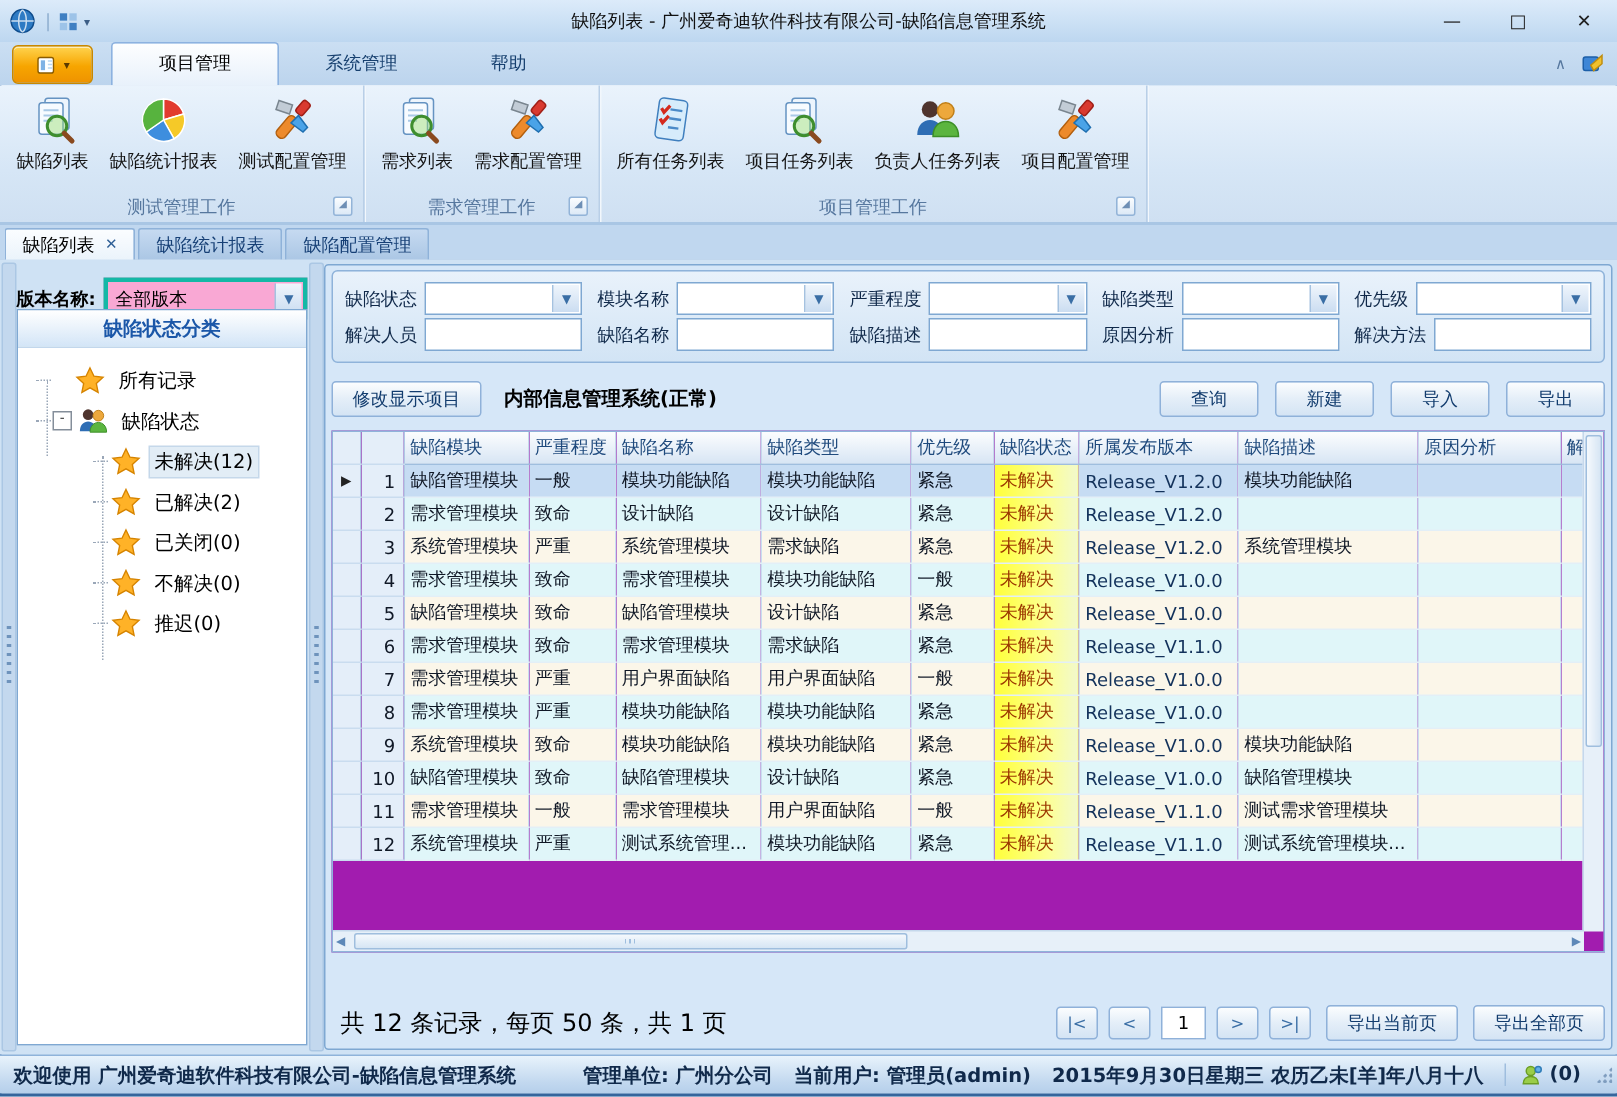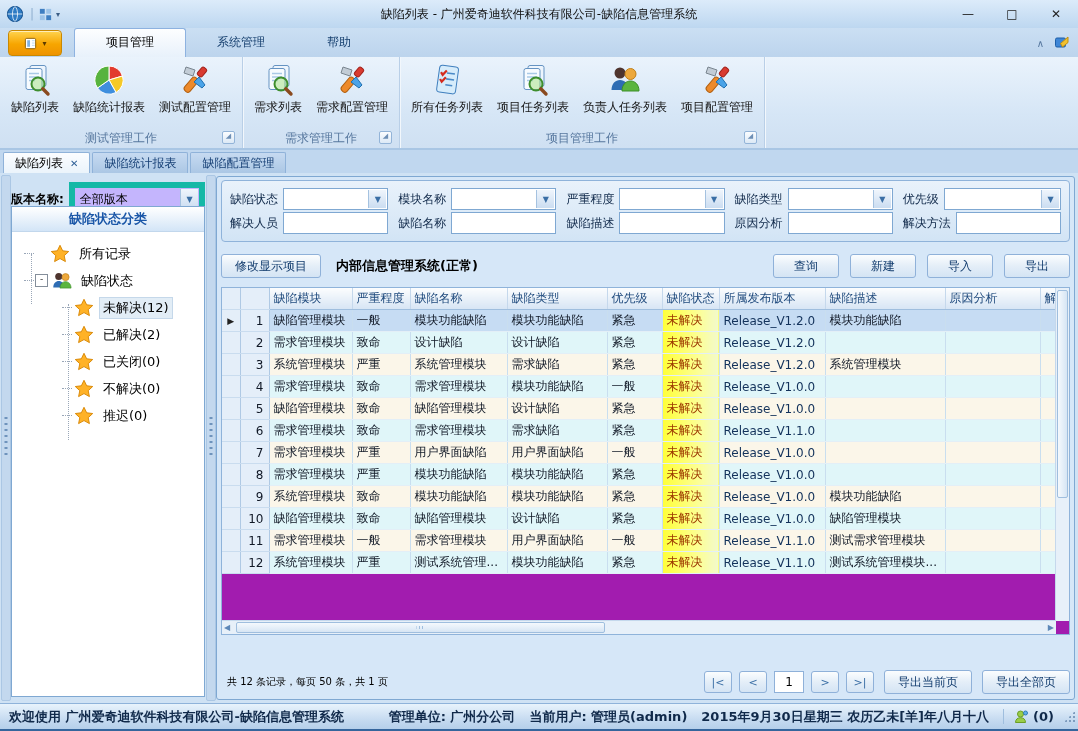--- a/index.html
+++ b/index.html
@@ -56,21 +56,21 @@
   
   .content{position:absolute;top:173px;left:0;right:0;bottom:28px;background:#CFE2F4;}
   .left-strip{position:absolute;left:1px;top:2px;bottom:2px;width:8px;background:#C3D8EE;
     border:1px solid #ABC7E4;border-radius:2px;}
   .grip-v{position:absolute;top:50%;left:50%;width:3px;height:42px;transform:translate(-50%,-50%);
     background-image:repeating-linear-gradient(#6E93BC 0 2px,transparent 2px 6px);}
   
   .sidebar{position:absolute;left:11px;top:0;width:194px;bottom:0;}
   .version-row{display:flex;align-items:center;height:26px;margin-top:13px;}
   .vlabel{font-weight:bold;margin-right:5px;white-space:nowrap;}
-  .dropdown{flex:1;height:22px;background:#c4b5fd;border:6px solid #14b8a6;position:relative;
+  .dropdown{flex:1;height:22px;background:#f9a8d4;border:3px solid #14b8a6;position:relative;
     display:flex;align-items:center;padding-left:5px;}
   .dd-btn{position:absolute;right:1px;top:1px;bottom:1px;width:17px;display:flex;align-items:center;justify-content:center;
     background:linear-gradient(#EFF5FC,#CBDDF1);border-left:1px solid #A5C2E0;color:#3A6EA5;font-size:8px;}
   .side-panel{position:absolute;left:0;right:0;top:33px;bottom:6px;background:#fff;border:1px solid #7FA8D2;}
   .panel-head{height:24px;display:flex;align-items:center;justify-content:center;
     background:linear-gradient(#FFFFFF,#D3E5F7);border-bottom:1px solid #C2D7EC;
     font-weight:bold;font-size:13px;color:#1B57A8;}
   .tree{position:relative;padding:8px 0 0 12px;}
   .tree .vline{position:absolute;border-left:1px dotted #9AA7B8;width:0;}
   .titem{display:flex;align-items:center;height:27px;font-size:13px;color:#000;position:relative;}
@@ -127,21 +127,21 @@
   .hscroll{position:absolute;left:0;right:13px;bottom:0;height:13px;background:#E7F0F9;border-top:1px solid #C5D8EC;}
   .hthumb{position:absolute;top:1px;bottom:1px;left:14px;width:44%;background:linear-gradient(#F5F9FD,#D6E5F4);
     border:1px solid #9FBEDE;border-radius:2px;}
   .hthumb:after{content:"";position:absolute;left:50%;top:3px;bottom:3px;width:7px;transform:translateX(-50%);
     background-image:repeating-linear-gradient(90deg,#9FBEDE 0 1px,transparent 1px 3px);}
   .scroll-arrow{position:absolute;color:#5E88B8;font-size:8px;line-height:13px;}
   .scroll-arrow.left{left:2px;top:0;}
   .scroll-arrow.right{right:2px;top:0;}
   
   .pager{position:absolute;left:4px;right:4px;bottom:3px;height:28px;display:flex;align-items:center;}
-  .pg-summary{margin-left:6px;font-size:10px;color:#000;}
+  .pg-summary{margin-left:6px;font-size:16px;color:#000;}
   .pg-right{margin-left:auto;display:flex;align-items:center;gap:7px;}
   .pbtn{width:28px;height:22px;padding:0;background:linear-gradient(#FBFDFE,#E4EEF8 50%,#D4E4F4);
     border:1px solid #8FB1D9;border-radius:3px;color:#3A6EA5;font:inherit;font-size:11px;
     display:inline-flex;align-items:center;justify-content:center;}
   .pinput{width:28px;height:20px;border:1px solid #8FB1D9;text-align:center;background:#fff;font:inherit;padding:0;}
   .pg-right .btn{margin-left:3px;}
   
   .statusbar{position:absolute;left:0;right:0;bottom:0;height:28px;
     background:linear-gradient(#E8F3FC,#C2D8EF 70%,#B5CFEA);border-top:1px solid #8FB3DA;
     border-bottom:2px solid #35659C;box-sizing:border-box;display:flex;align-items:center;font-size:13px;color:#10294A;}

